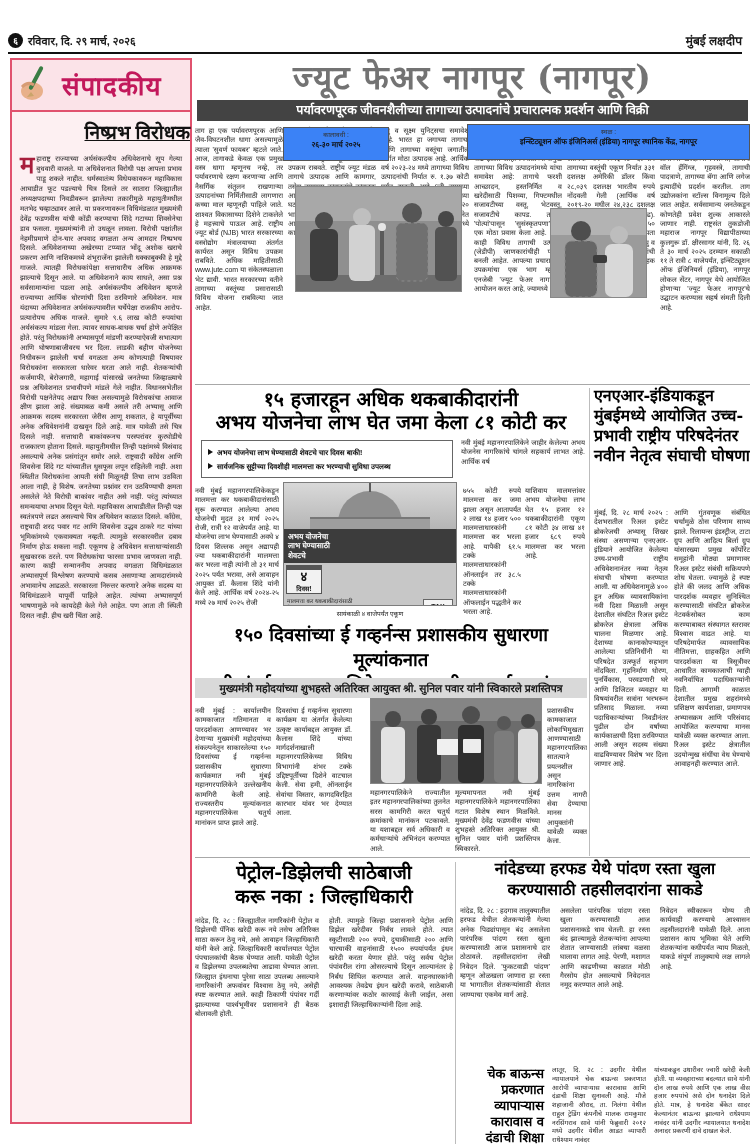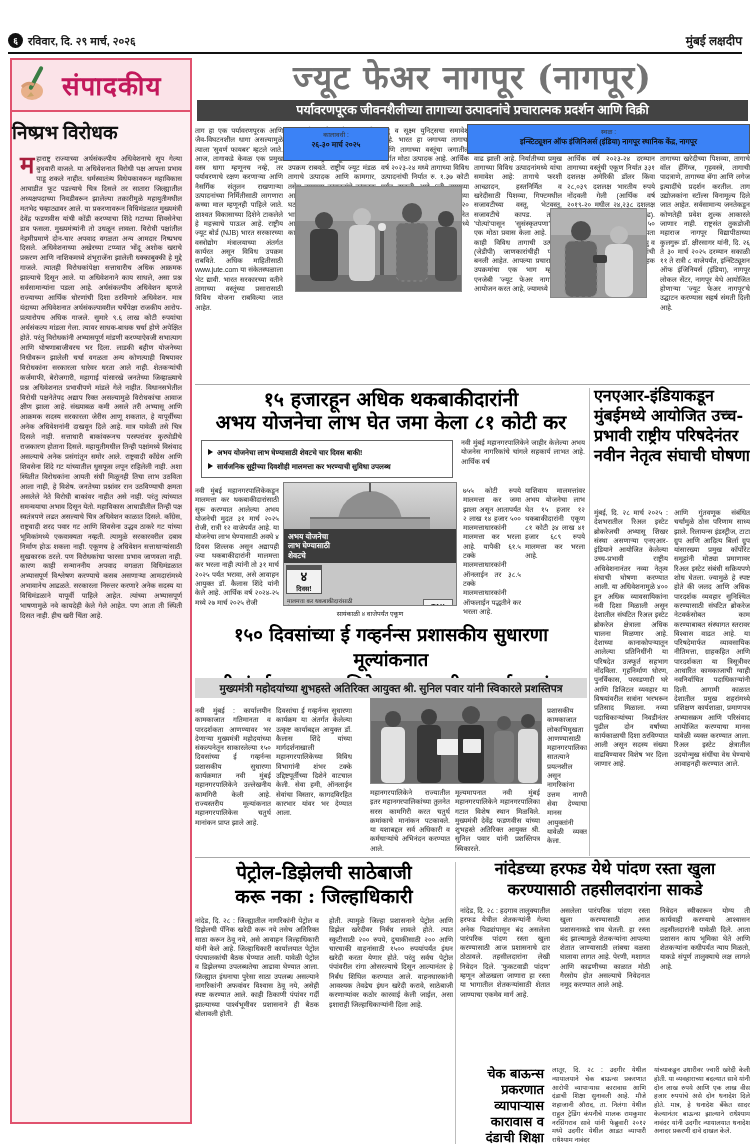--- a/index.html
+++ b/index.html
@@ -12,21 +12,21 @@
   .pgdate{display:flex;align-items:center;gap:5px;font-size:11px;font-weight:bold;}
   .pgcircle{width:15px;height:15px;border-radius:50%;background:#111;color:#fff;font-size:9px;
             display:flex;align-items:center;justify-content:center;font-weight:bold;}
   .papername{font-size:12px;font-weight:bold;}
   
   .editorial{position:absolute;left:10px;top:58px;width:182px;height:1066px;
              border:2px solid #e0526e;background:#fdf0f2;box-sizing:border-box;}
   .ed-header{height:52px;display:flex;align-items:center;gap:4px;padding:2px 6px;
              border-bottom:2px solid #e0526e;background:#fbe3e8;box-sizing:border-box;}
   .ed-header .label{color:#c2185b;font-size:26px;font-weight:bold;letter-spacing:1px;}
-  .ed-title{text-align:left;font-size:19px;font-weight:bold;color:#111;padding:7px 0 5px 0;}
+  .ed-title{text-align:right;font-size:19px;font-weight:bold;color:#111;padding:7px 0 5px 0;text-decoration:underline;}
   .ed-body{padding:4px 8px;font-size:7px;line-height:1.42;text-align:justify;height:952px;
            overflow:hidden;color:#222;}
   .dropcap{float:left;font-size:24px;line-height:22px;font-weight:bold;color:#a81e3c;padding-right:2px;}
   
   .main-headline{position:absolute;left:195px;top:54px;width:555px;height:44px;text-align:center;
                  font-family:"DejaVu Serif","Liberation Serif",serif;font-size:33px;font-weight:bold;
                  letter-spacing:1px;color:#737373;}
   .main-subhead{position:absolute;left:197px;top:100px;width:551px;height:21px;background:#434343;
                 color:#fff;text-align:center;font-size:12.5px;font-weight:bold;line-height:21px;}
   
@@ -119,21 +119,21 @@
     <div class="t" style="left:93px;top:2px;width:88px;height:254px;">प्रधानमंत्री देशांतर्गत आणि देशाबाहेर विविध बाजारपेठांमध्ये तागाच्या उत्पादनांना प्रोत्साहन देण्यासाठी राष्ट्रीय ज्यूट बोर्ड विविध उपक्रम राबवते. राष्ट्रीय ज्यूट मंडळ तागाचे उत्पादक आणि कामगार, तसेच तागाच्या उत्पादनांचे उत्पादक आणि निर्यातदार यांसारख्या विविध घटकांच्या हिताचे प्रतिनिधित्व करते. भारतीय ताग क्षेत्रात ताग उत्पादक आणि मोठ्या संख्येने कामगार कार्यरत आहेत.</div>
     <div class="t" style="left:186px;top:2px;width:88px;height:254px;">लघु व सूक्ष्म युनिट्सचा समावेश आहे. भारत हा जगाच्या तागाचा आणि तागाच्या वस्तूंचा जगातील सर्वात मोठा उत्पादक आहे. आर्थिक वर्ष २०२३-२४ मध्ये तागाच्या विविध उत्पादनांची निर्यात रु. १.३७ कोटी पर्यंत वाढली आहे (जी तागाच्या वस्तूंच्या एकूण निर्यात मूल्याच्या ६७% आहे). आर्थिक वर्ष २०१९-२० मधील १६२ कोटी रुपयांच्या तुलनेत आर्थिक वर्ष २०२३-२४ मध्ये तागाच्या विविध उत्पादनांच्या</div>
     <div class="t" style="left:279px;top:2px;width:88px;height:254px;">समावेश आहे. कर्नाटक, उत्तर प्रदेश, पश्चिम बंगाल इत्यादीसह देशाच्या विविध भागांतील निर्यातीत ४१% वाढ झाली आहे. निर्यातीच्या प्रमुख तागाच्या विविध उत्पादनांमध्ये यांचा समावेश आहे: तागाचे फरशी आच्छादन, हस्तनिर्मित व खरेदीसाठी पिशव्या, गिफ्टमधील सजावटीच्या वस्तू, भेटवस्तू, सजावटीचे कापड. तागाने 'पोत्यां'पासून 'सुसंस्कृतपणा'पर्यंत एक मोठा प्रवास केला आहे. आज काही विविध तागाची उत्पादने (जेडीपी) जाणकारांचीही पसंती बनली आहेत. आपल्या प्रचारात्मक उपक्रमांचा एक भाग म्हणून, एनजेबी 'ज्यूट फेअर नागपूर'चे आयोजन करत आहे, ज्यामध्ये</div>
     <div class="t" style="left:372px;top:2px;width:88px;height:254px;">पर्यावरणपूरक, जीवनशैलीला पूरक अशा तागाच्या उत्पादनांचे प्रदर्शन आणि विक्री यांचा समावेश आहे. आर्थिक वर्ष २०२३-२४ दरम्यान तागाच्या वस्तूंची एकूण निर्यात ३३१ दशलक्ष अमेरिकी डॉलर किंवा २८,०३९ दशलक्ष भारतीय रुपये नोंदवली गेली (आर्थिक वर्ष २०१९-२० मधील २४,२३८ दशलक्ष रुपयांच्या तुलनेत १६% वाढ). देशाच्या विविध भागांतील सुमारे ५० सूक्ष्म ताग उद्योजक / स्वयं-सहाय्यता गट / स्वयंसेवी संस्था / सूक्ष्म, लघु व मध्यम उद्योग (एमएसएमई) त्यांची पर्यावरणपूरक तागाची ग्राहक उत्पादने जसे</div>
     <div class="t" style="left:465px;top:2px;width:90px;height:254px;">की तागाच्या हस्तकला वस्तू, तागाच्या भेटवस्तू व नाविन्यपूर्ण वस्तू, फॅन्सी तागाच्या पिशव्या, तागाच्या खरेदीच्या पिशव्या, तागाचे वॉल हँगिंग्ज, गृहवस्त्रे, तागाची पादत्राणे, तागाच्या बॅगा आणि लगेज इत्यादींचे प्रदर्शन करतील. ताग उद्योजकांना स्टॉल्स विनामूल्य दिले जात आहेत. सर्वसामान्य जनतेकडून कोणतेही प्रवेश शुल्क आकारले जाणार नाही. राष्ट्रसंत तुकडोजी महाराज नागपूर विद्यापीठाच्या कुलगुरू डॉ. क्षीरसागर यांनी, दि. २६ ते ३० मार्च २०२५ दरम्यान सकाळी ११ ते रात्री ८ वाजेपर्यंत, इन्स्टिट्यूशन ऑफ इंजिनियर्स (इंडिया), नागपूर लोकल सेंटर, नागपूर येथे आयोजित होणाऱ्या 'ज्यूट फेअर नागपूर'चे उद्घाटन करण्यास सहर्ष संमती दिली आहे.</div>
 
     <div class="infobox" style="left:88px;top:3px;width:106px;height:34px;">
       <div class="lbl">कालावधी :</div>
       <div class="val">२६-३० मार्च २०२५</div>
     </div>
-    <div class="infobox" style="left:272px;top:0;width:283px;height:30px;">
+    <div class="infobox" style="left:272px;top:0;width:283px;height:36px;">
       <div class="lbl">स्थळ :</div>
       <div class="val">इन्स्टिट्यूशन ऑफ इंजिनिअर्स (इंडिया) नागपूर स्थानिक केंद्र, नागपूर</div>
     </div>
 
     <div class="photo" style="left:100px;top:62px;width:165px;height:104px;">
       <svg viewBox="0 0 165 104" preserveAspectRatio="none">
         <rect width="165" height="104" fill="#8f8f8f"></rect>
         <rect width="165" height="34" fill="#a8a8a8"></rect>
         <rect y="88" width="165" height="16" fill="#6d6d6d"></rect>
         <circle cx="28" cy="34" r="9" fill="#4c4c4c"></circle>

